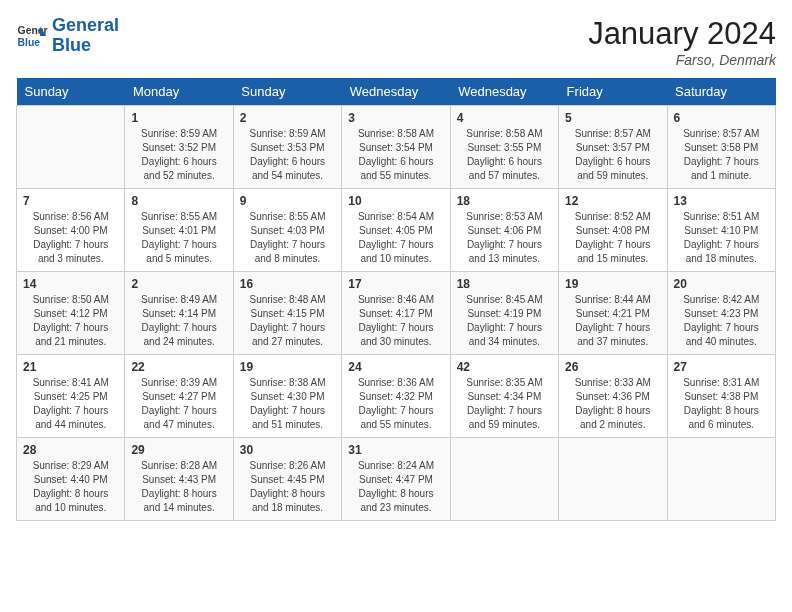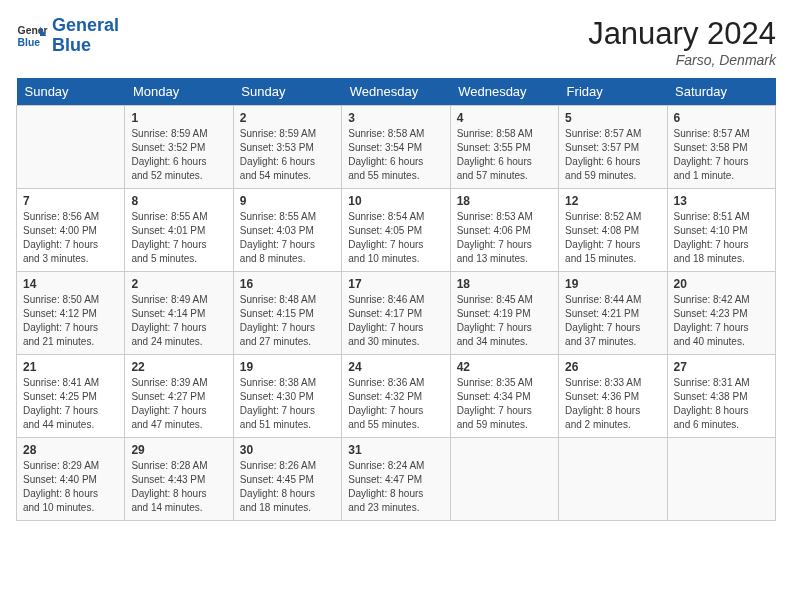--- a/index.html
+++ b/index.html
@@ -77,20 +77,21 @@
     .day-number {
       font-weight: bold;
       font-size: 12px;
       display: block;
       margin-bottom: 2px;
     }
     .day-info {
       font-size: 10px;
       line-height: 1.4;
       color: #444;
+      text-align: center;
     }
   </style>
 </head>
 <body>
 
 <div class="header">
   <div class="logo">
     <svg class="logo-icon" viewBox="0 0 40 40" xmlns="http://www.w3.org/2000/svg">
       <text x="2" y="18" font-size="13" font-weight="bold" fill="#333">General</text>
       <text x="2" y="32" font-size="13" font-weight="bold" fill="#1a5fa8">Blue</text>

